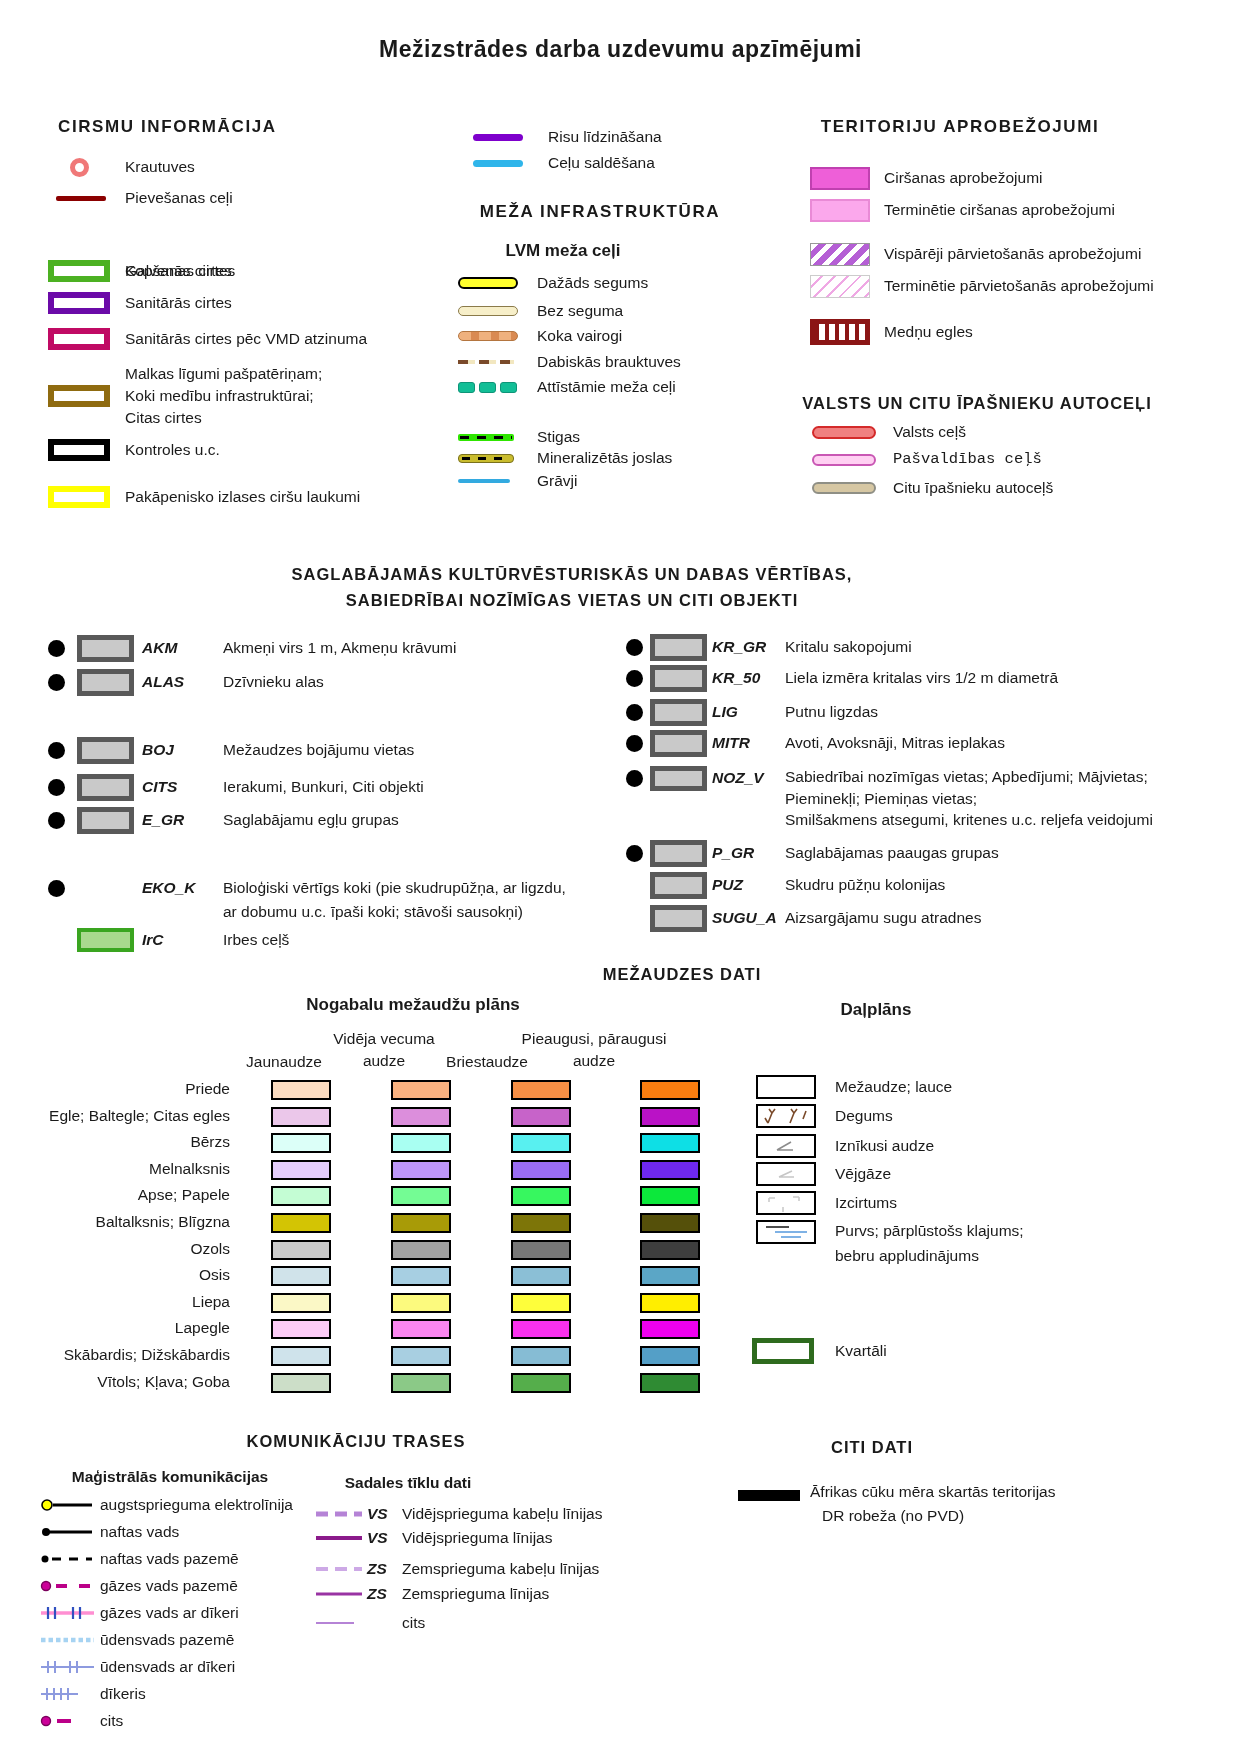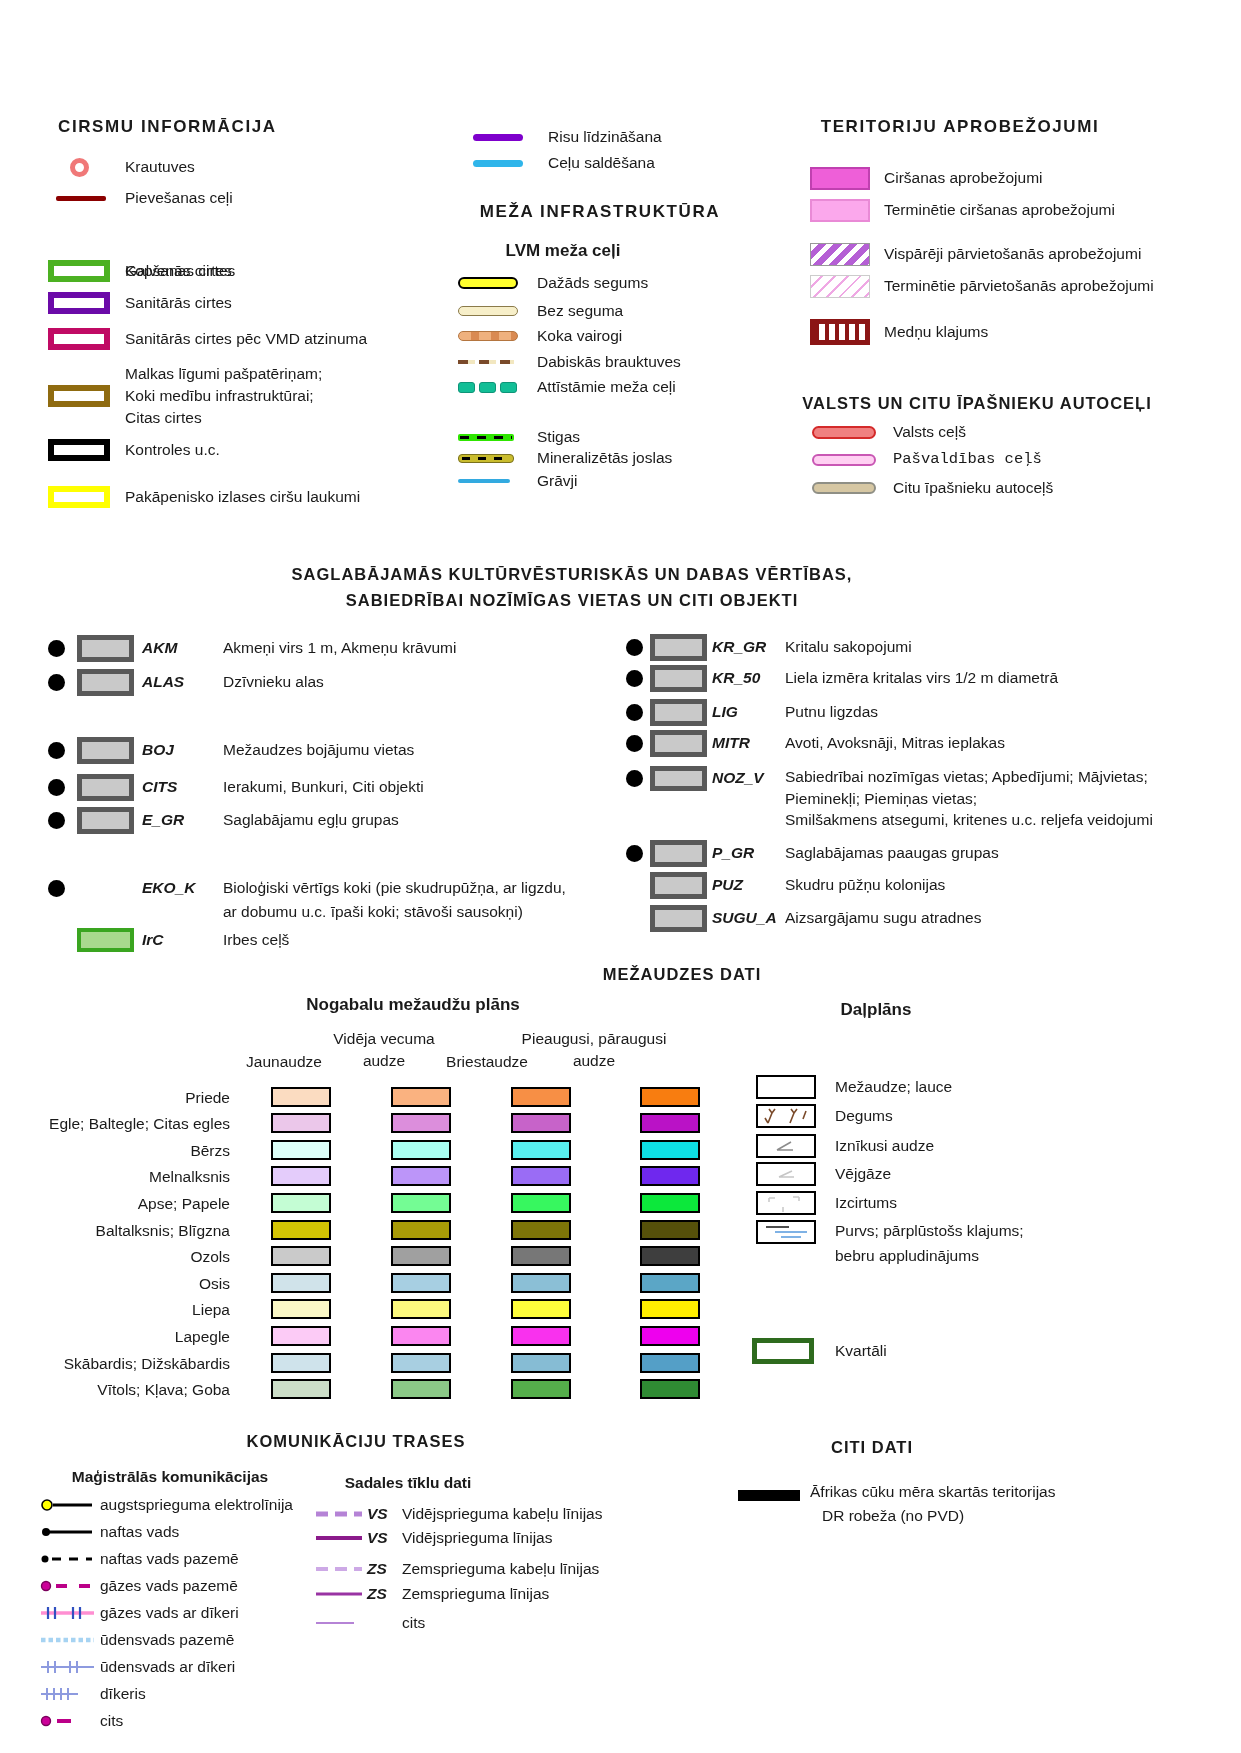--- a/index.html
+++ b/index.html
@@ -28,21 +28,21 @@
   .pill{box-sizing:border-box;border-radius:7px;}
   .sw{box-sizing:border-box;width:60px;height:20px;border:2px solid #000;}
   .tswatch{box-sizing:border-box;width:60px;height:23px;}
   .hatch-bold{background:repeating-linear-gradient(135deg,#fff 0 5px,#B55FD5 5px 11px);border:1.5px solid #999;}
   .hatch-light{background:repeating-linear-gradient(135deg,#fff 0 7px,#EFA8E4 7px 9px);border:1px solid #ccc;}
   .medni{box-sizing:border-box;width:60px;height:26px;border:5px solid #8B1515;
     background:repeating-linear-gradient(90deg,#8B1515 0 4px,#fff 4px 10px);}
   .dbox{box-sizing:border-box;width:60px;height:24px;border:2px solid #000;background:#fff;
     display:flex;align-items:center;justify-content:center;}
   .kvartali{box-sizing:border-box;width:62px;height:26px;border:5px solid #2E6B1E;background:#fff;}
-  .grow{display:flex;align-items:flex-end;height:26.6px;gap:19px;}
+  .grow{display:flex;align-items:flex-start;height:26.6px;gap:19px;}
   .glabel{width:208px;text-align:right;font-size:15.5px;white-space:nowrap;}
   .seg-pill{box-sizing:border-box;width:60px;border-radius:6px;}
   .stig{position:relative;width:56px;height:7px;background:#2FE500;border-radius:2px;}
   .stig i{position:absolute;left:2px;top:2px;width:52px;height:3px;
     background:repeating-linear-gradient(90deg,#000 0 9px,transparent 9px 17px);}
   .minj{position:relative;box-sizing:border-box;width:56px;height:9px;background:#C9BC2E;
     border:1px solid #7A711C;border-radius:4px;}
   .minj i{position:absolute;left:3px;top:2.5px;width:48px;height:2.5px;
     background:repeating-linear-gradient(90deg,#000 0 8px,transparent 8px 16px);}
   .att{display:flex;gap:4px;}
@@ -50,20 +50,21 @@
   .dab{width:56px;height:4px;
     background:repeating-linear-gradient(90deg,#7A4A2A 0 10px,#F2E7C0 10px 17px,transparent 17px 21px);}
   .koka{box-sizing:border-box;width:60px;height:10px;border-radius:5px;border:1px solid #B4753F;
     background:repeating-linear-gradient(90deg,#EFB17E 0 12px,#D98A52 12px 20px);}
 </style>
 </head>
 <body>
 
 <div class="page">
 
+  <div class="abs ctr h-title" style="left:0;top:36px;width:1241px;">Mežizstrādes darba uzdevumu apzīmējumi</div>
 
   <div class="abs h-caps" style="left:58px;top:117px;">CIRSMU INFORMĀCIJA</div>
 
   <div class="row" style="left:48px;top:153px;height:28px;">
     <span class="sb" style="width:77px;">
         <span class="ring" style="border-color: rgb(240, 120, 120);"></span>
       </span>
     <span class="lab">Krautuves</span>
   </div>
   <div class="row" style="left:48px;top:184px;height:28px;">
@@ -213,21 +214,21 @@
   <div class="row" style="left:810px;top:272px;height:28px;">
     <span class="sb" style="width:74px;">
         <span class="tswatch hatch-light"></span>
       </span>
     <span class="lab">Terminētie pārvietošanās aprobežojumi</span>
   </div>
   <div class="row" style="left:810px;top:318px;height:28px;">
     <span class="sb" style="width:74px;">
         <span class="medni"></span>
       </span>
-    <span class="lab">Medņu klajums</span>
+    <span class="lab">Medņu egles</span>
   </div>
 
   <div class="abs ctr h-caps2" style="left:777px;top:394px;width:400px;">VALSTS UN CITU ĪPAŠNIEKU AUTOCEĻI</div>
 
   <div class="row" style="left:812px;top:418px;height:28px;">
     <span class="sb" style="width:81px;">
         <span class="pill" style="width: 64px; height: 13px; border: 2.5px solid rgb(212, 42, 42); background: rgb(240, 128, 128);"></span>
       </span>
     <span class="lab">Valsts ceļš</span>
   </div>

